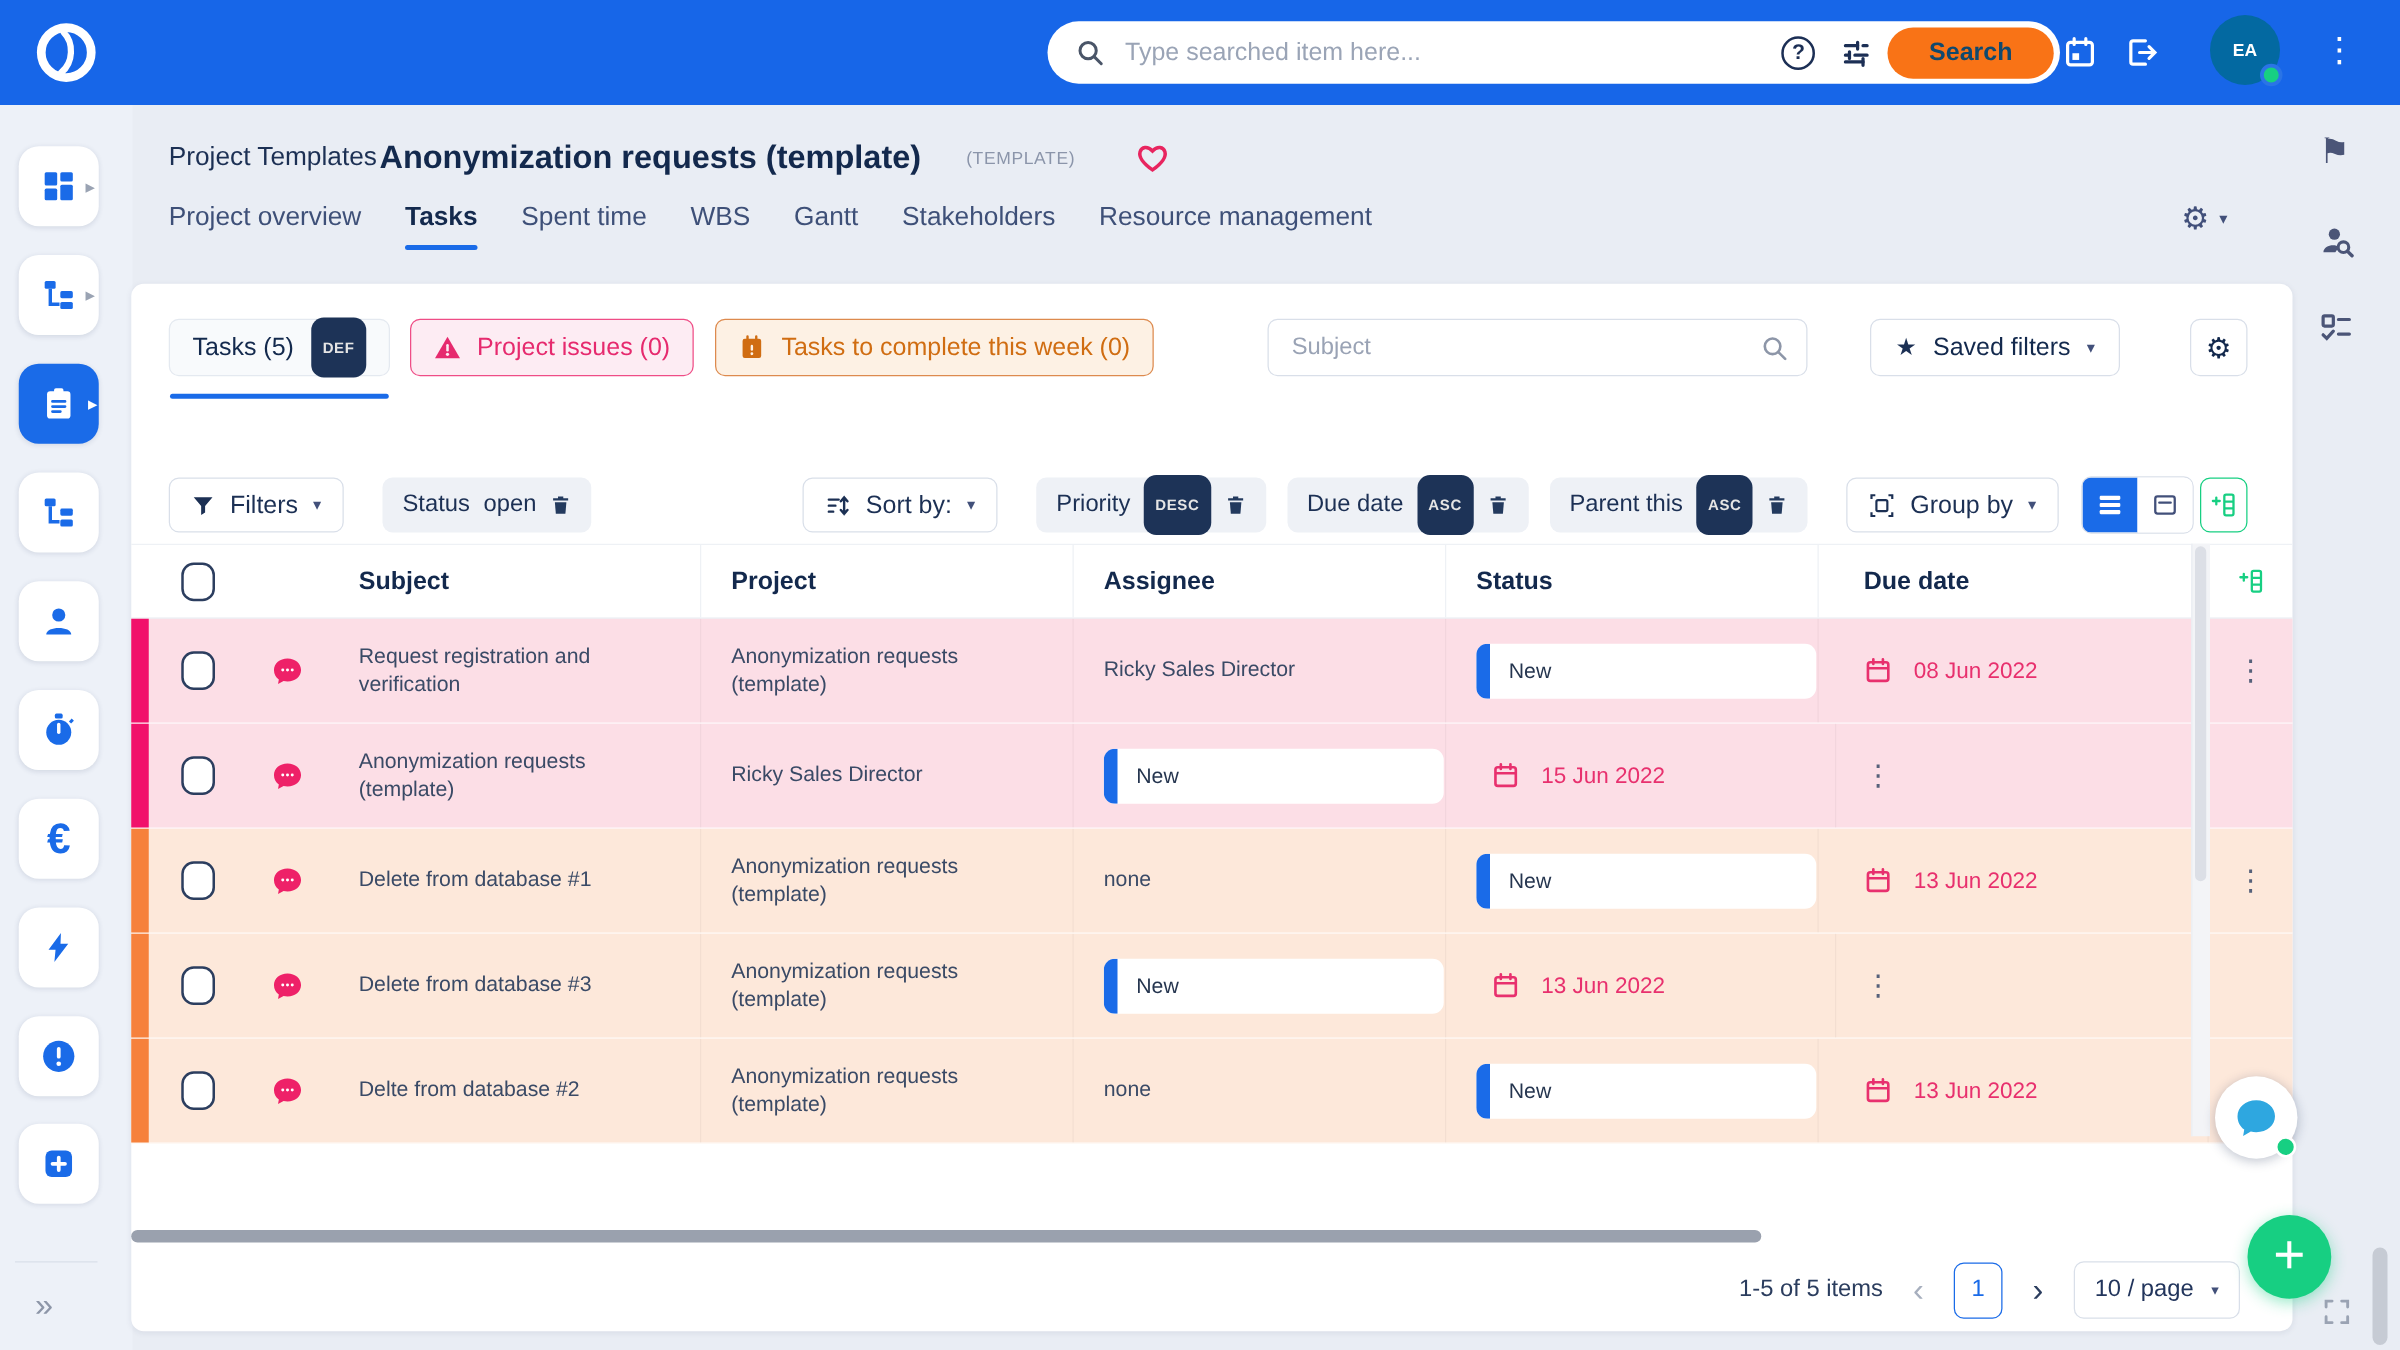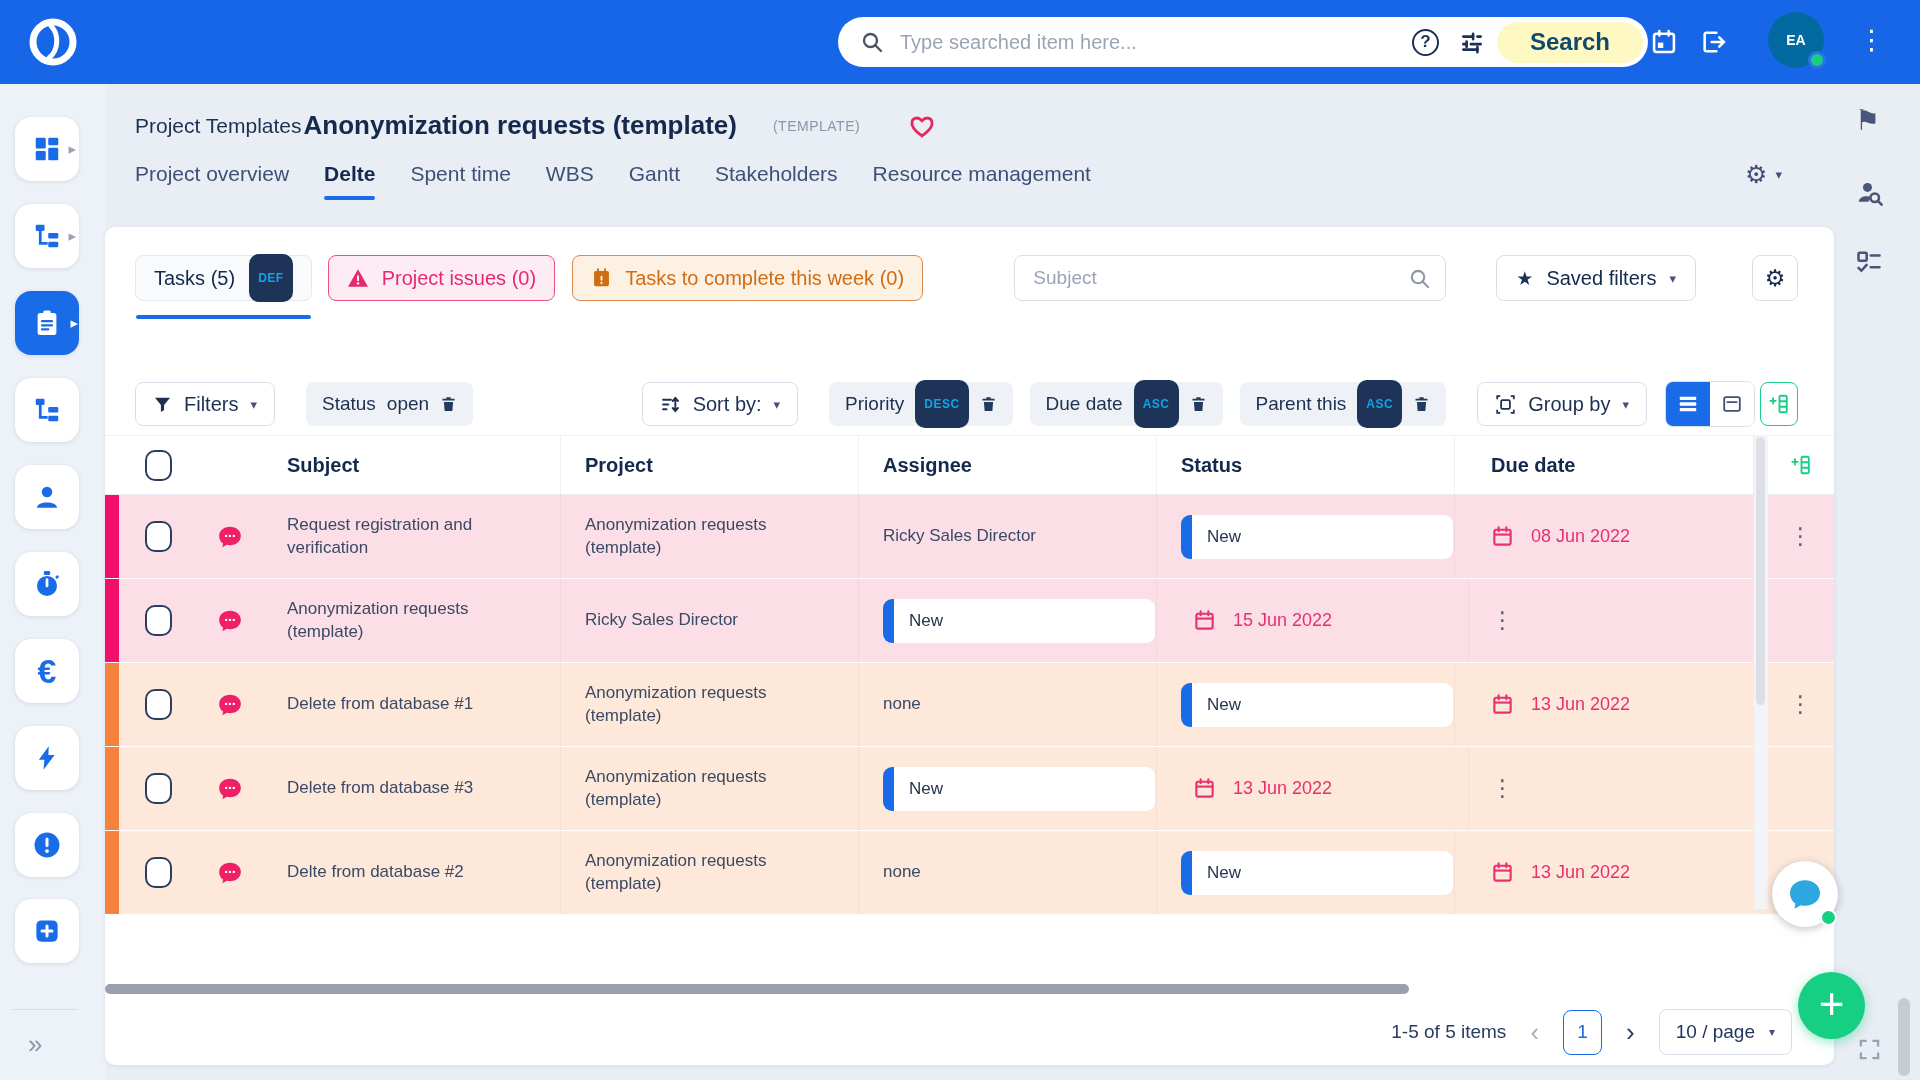--- a/index.html
+++ b/index.html
@@ -13,22 +13,22 @@
   .header{position:absolute;top:0;left:0;right:0;height:84px;background:#1766e8;z-index:5;}
   .logo{position:absolute;left:26px;top:15px;width:54px;height:54px;}
   .search-pill{position:absolute;left:838px;top:17px;width:810px;height:50px;background:#fff;
     border-radius:25px;display:flex;align-items:center;padding:0 5px 0 22px;box-sizing:border-box;}
   .search-pill input{flex:1;border:none;outline:none;font-size:20px;color:#2b3a55;background:transparent;
     font-family:"Liberation Sans","DejaVu Sans",sans-serif;margin-left:14px;}
   .search-pill input::placeholder{color:#9aa4b6;}
   .circle-q{width:27px;height:27px;border:2.5px solid #1c2f55;border-radius:50%;display:flex;align-items:center;
     justify-content:center;font-size:17px;font-weight:bold;color:#1c2f55;margin:0 8px;box-sizing:border-box;}
   .tune-ic{color:#1c2f55;margin:0 12px;}
-  .search-btn{height:41px;padding:0 33px;background:#fef9c3;border:none;border-radius:21px;color:#10496e;
-    font-size:24px;font-weight:bold;cursor:pointer;font-family:inherit;}
+  .search-btn{height:41px;padding:0 33px;background:#f97316;border:none;border-radius:21px;color:#10496e;
+    font-size:20px;font-weight:bold;cursor:pointer;font-family:inherit;}
   .h-ic{position:absolute;color:#fff;}
   .ic-cal{left:1650px;top:28px;}
   .ic-export{left:1700px;top:28px;}
   .avatar{position:absolute;left:1768px;top:12px;width:56px;height:56px;background:#0369a1;border-radius:50%;
     color:#fff;font-size:14px;font-weight:bold;display:flex;align-items:center;justify-content:center;}
   .avatar .dot{position:absolute;right:-2px;bottom:-1px;width:18px;height:18px;background:#17cf82;
     border:3px solid #2a74e6;border-radius:50%;box-sizing:border-box;}
   .kebab-top{position:absolute;left:1858px;top:24px;font-size:27px;color:#fff;letter-spacing:0;line-height:1.2;}
   
   .rail-ic{position:absolute;left:1855px;color:#4b5577;}
@@ -56,21 +56,21 @@
   .nav-gear .g{font-size:25px;}
   .caret{font-size:13px;color:#42507a;}
   
   .card{position:absolute;left:105px;top:227px;width:1729px;height:838px;background:#fff;border-radius:10px;
     box-shadow:0 1px 5px rgba(25,39,80,.08);}
   
   .tabs-row{position:absolute;left:30px;top:28px;right:36px;display:flex;align-items:center;}
   .tab-tasks{height:46px;padding:0 18px;background:#f8fafc;border:1px solid #e4e9f0;border-radius:8px;
     display:flex;align-items:center;gap:14px;font-size:20px;color:#13294d;position:relative;cursor:pointer;box-sizing:border-box;}
   .tab-tasks::after{content:'';position:absolute;left:0;right:0;bottom:-19px;height:4px;background:#1a6be8;border-radius:2px;}
-  .pill-badge{background:#1d3357;color:#0ea5e9;font-size:12px;font-weight:bold;padding:17px 9px;border-radius:10px;letter-spacing:.5px;text-align:right;}
+  .pill-badge{background:#1d3357;color:#e5e5e5;font-size:12px;font-weight:bold;padding:17px 9px;border-radius:10px;letter-spacing:.5px;text-align:right;}
   .tab-issues{margin-left:16px;height:46px;padding:0 18px;border:1px solid #ef4d86;background:#fdecf3;border-radius:8px;
     color:#e62a6e;font-size:20px;display:flex;align-items:center;gap:13px;cursor:pointer;box-sizing:border-box;}
   .tab-week{margin-left:17px;height:46px;padding:0 18px;border:1px solid #dd8a4e;background:#fdf1e4;border-radius:8px;
     color:#d06d12;font-size:20px;display:flex;align-items:center;gap:13px;cursor:pointer;box-sizing:border-box;}
   .subject-wrap{margin-left:auto;width:432px;height:46px;border:1px solid #d9dfe9;border-radius:8px;display:flex;
     align-items:center;padding:0 14px 0 16px;box-sizing:border-box;}
   .subject-wrap input{flex:1;border:none;outline:none;font-size:19px;color:#2b3a55;font-family:inherit;}
   .subject-wrap input::placeholder{color:#9aa3b5;}
   .saved-btn{margin-left:50px;height:46px;border:1px solid #d9dfe9;border-radius:8px;background:#fff;display:flex;
     align-items:center;gap:13px;padding:0 19px;font-size:20px;color:#13294d;cursor:pointer;box-sizing:border-box;}
@@ -286,21 +286,21 @@
   <span class="crumb-title">Anonymization requests (template)</span>
   <span class="crumb-tag">(TEMPLATE)</span>
   <span class="heart">
     <svg width="28" height="26" viewBox="0 0 24 22" fill="none" stroke="currentColor" stroke-width="2.4">
         <path d="M12 19.5 C5 14.5 2.5 10.5 3.5 7 C4.5 3.8 8.5 2.8 12 6.5 C15.5 2.8 19.5 3.8 20.5 7 C21.5 10.5 19 14.5 12 19.5z"></path>
       </svg>
   </span>
 </div>
 <div class="nav-row">
   <span class="nav-item">Project overview</span>
-  <span class="nav-item active">Delte</span>
+  <span class="nav-item active">Tasks</span>
   <span class="nav-item">Spent time</span>
   <span class="nav-item">WBS</span>
   <span class="nav-item">Gantt</span>
   <span class="nav-item">Stakeholders</span>
   <span class="nav-item">Resource management</span>
 </div>
 <div class="nav-gear">
   <span class="g">⚙</span>
   <span class="caret">▾</span>
 </div>

